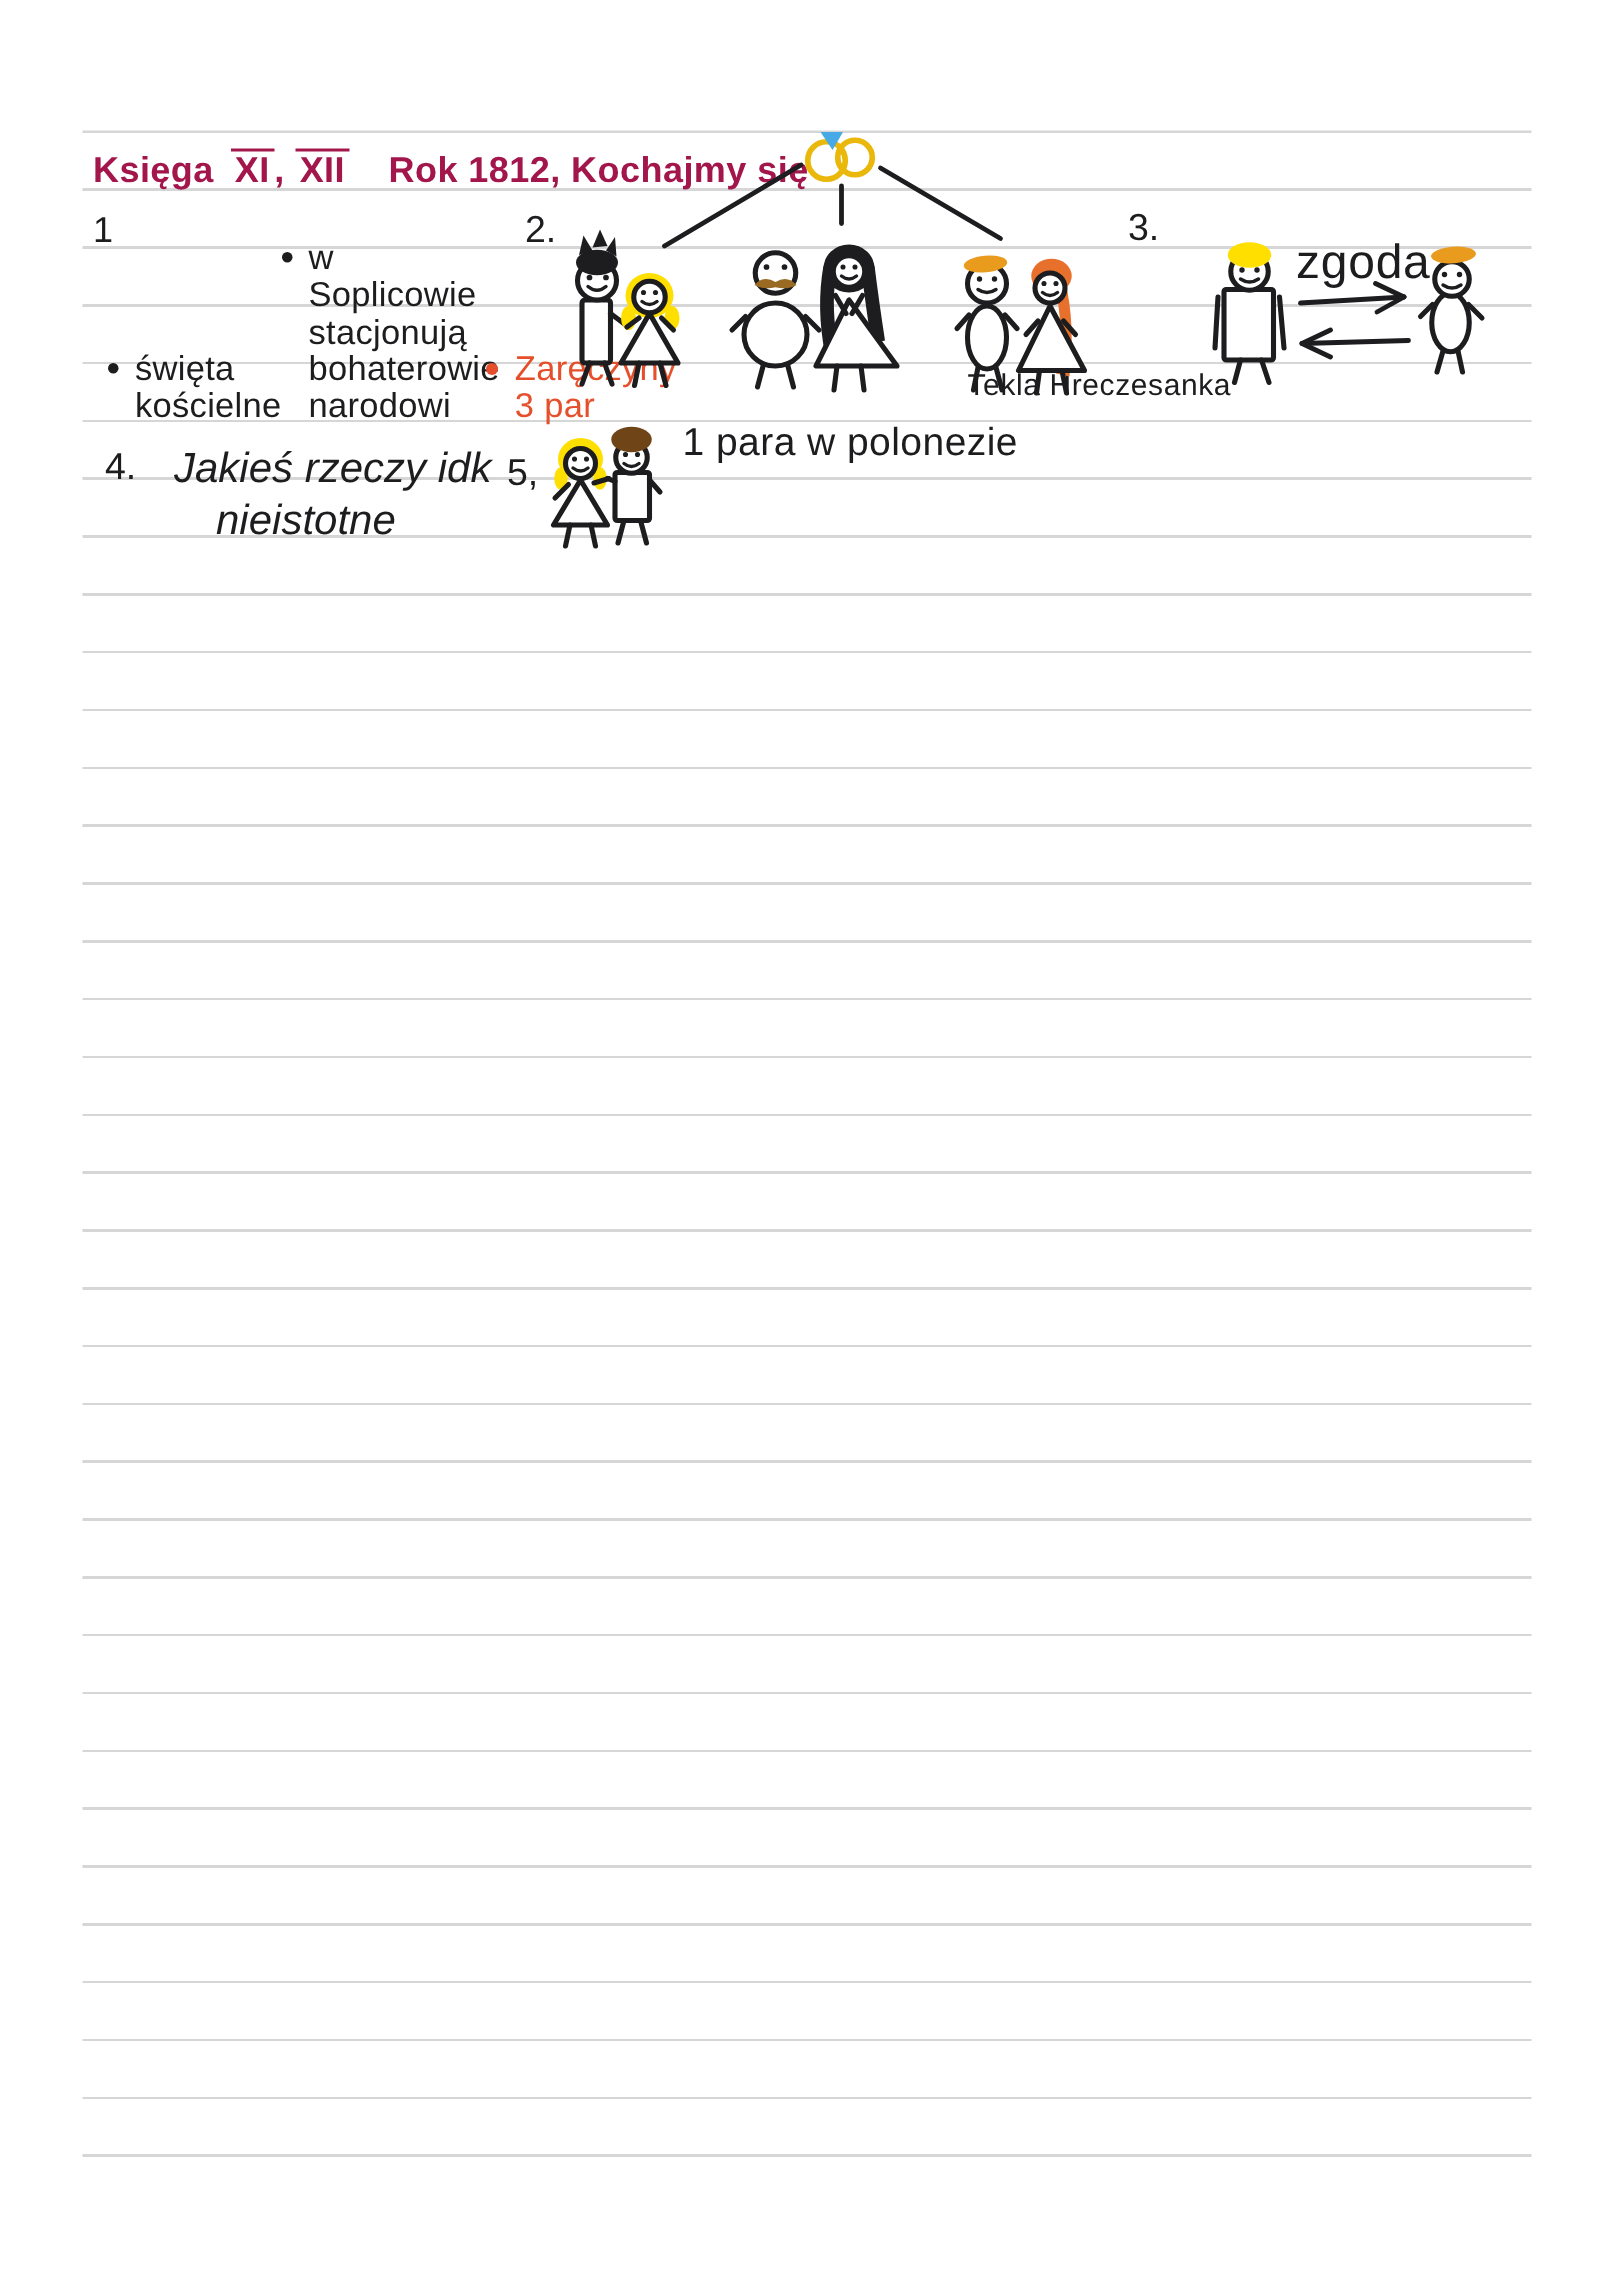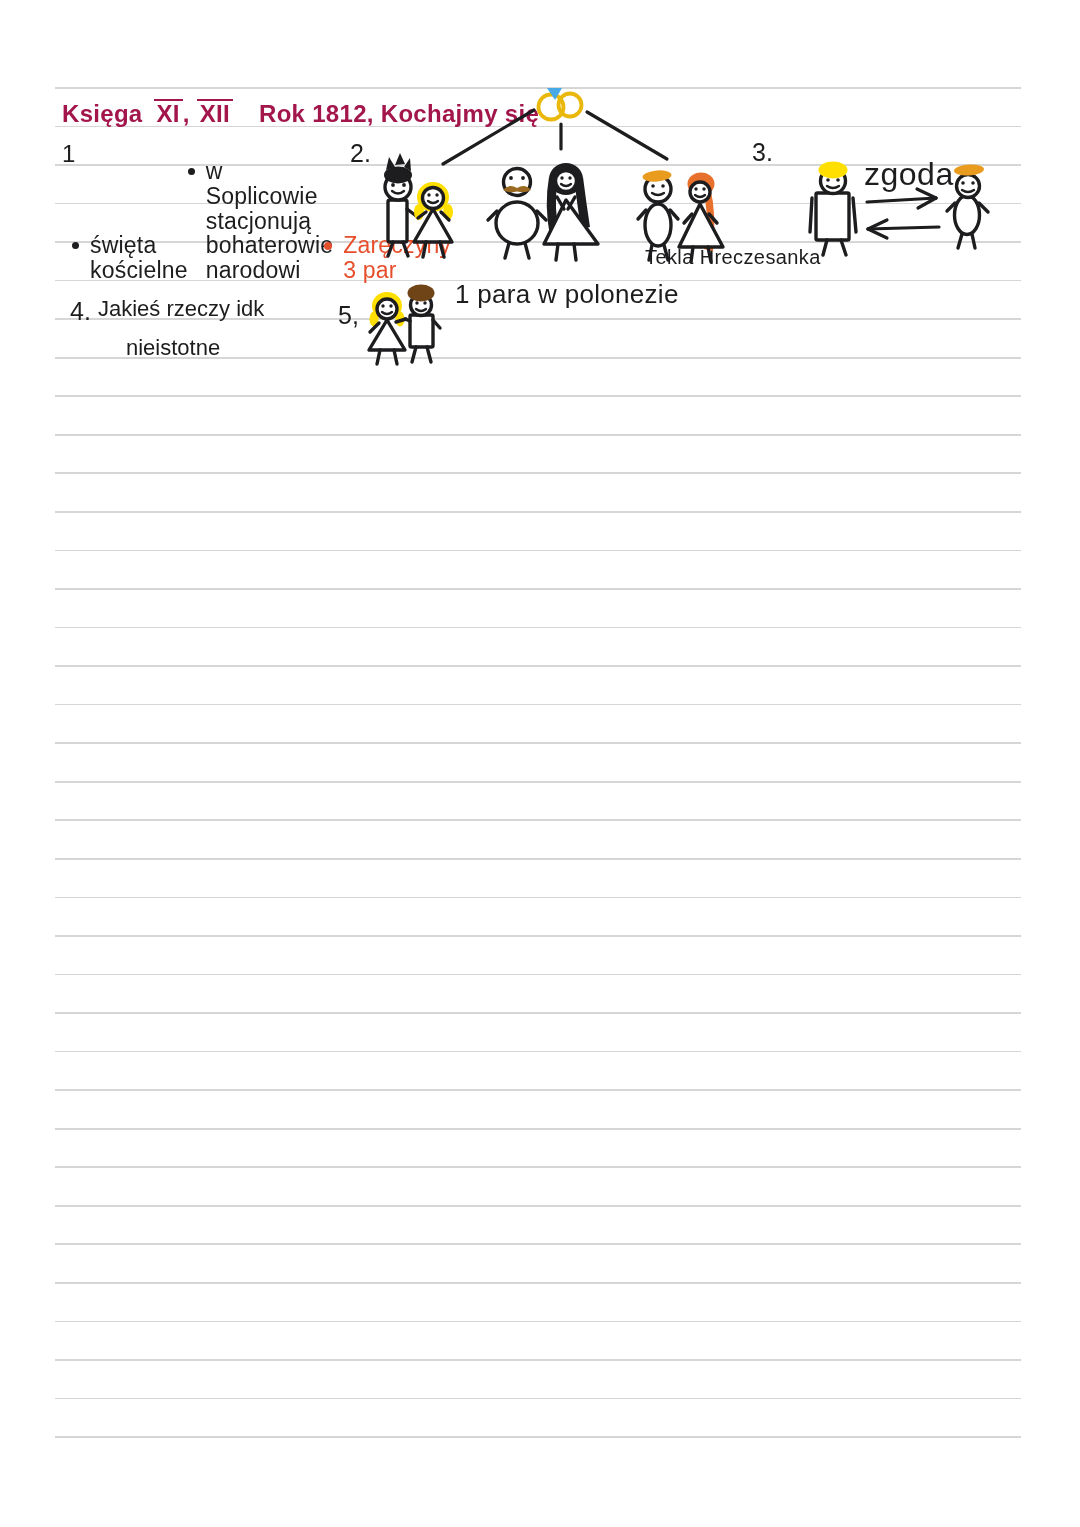--- a/index.html
+++ b/index.html
@@ -31,22 +31,22 @@
   .b-dot{flex:0 0 auto;width:7px;height:7px;border-radius:50%;background:var(--ink);margin:9px 11px 0 0;}
   .b-text{font-size:23px;line-height:1.08;letter-spacing:.2px;}
   .b-wrap{max-width:262px;}
   .b-row.orange{margin-left:-9px;color:var(--accent-orange);}
   .b-row.orange .b-dot{background:var(--accent-orange);width:8px;height:8px;}
   #num2{left:350px;top:139px;}
   #num3{left:752px;top:138px;}
   #zgoda{left:864px;top:156px;font-size:32px;letter-spacing:.5px;}
   #tekla{left:645px;top:246px;font-size:20px;letter-spacing:.4px;}
   #num4{left:70px;top:297px;}
-  #s4-text{left:98px;top:296px;font-size:22px;line-height:1.15;}
-  #s4-line2{margin-left:28px;margin-top:14px;}
+  #s4-text{left:116px;top:296px;font-size:28px;line-height:1.15;font-style:italic;}
+  #s4-line2{margin-left:28px;margin-top:3px;}
   #num5{left:338px;top:301px;}
   #s5-note{left:455px;top:279px;font-size:26px;letter-spacing:.3px;}
   .sketch{position:absolute;left:0;top:0;}
 
   
   .st{stroke:var(--ink);stroke-width:3.4;fill:none;stroke-linecap:round;stroke-linejoin:round;}
   .stf{stroke:var(--ink);stroke-width:3.4;fill:#fff;stroke-linecap:round;stroke-linejoin:round;}
   .eye{fill:var(--ink);stroke:none;}
   .smile{stroke:var(--ink);stroke-width:2.3;fill:none;stroke-linecap:round;}
   .hair-y{fill:var(--hair-yellow);stroke:none;}

